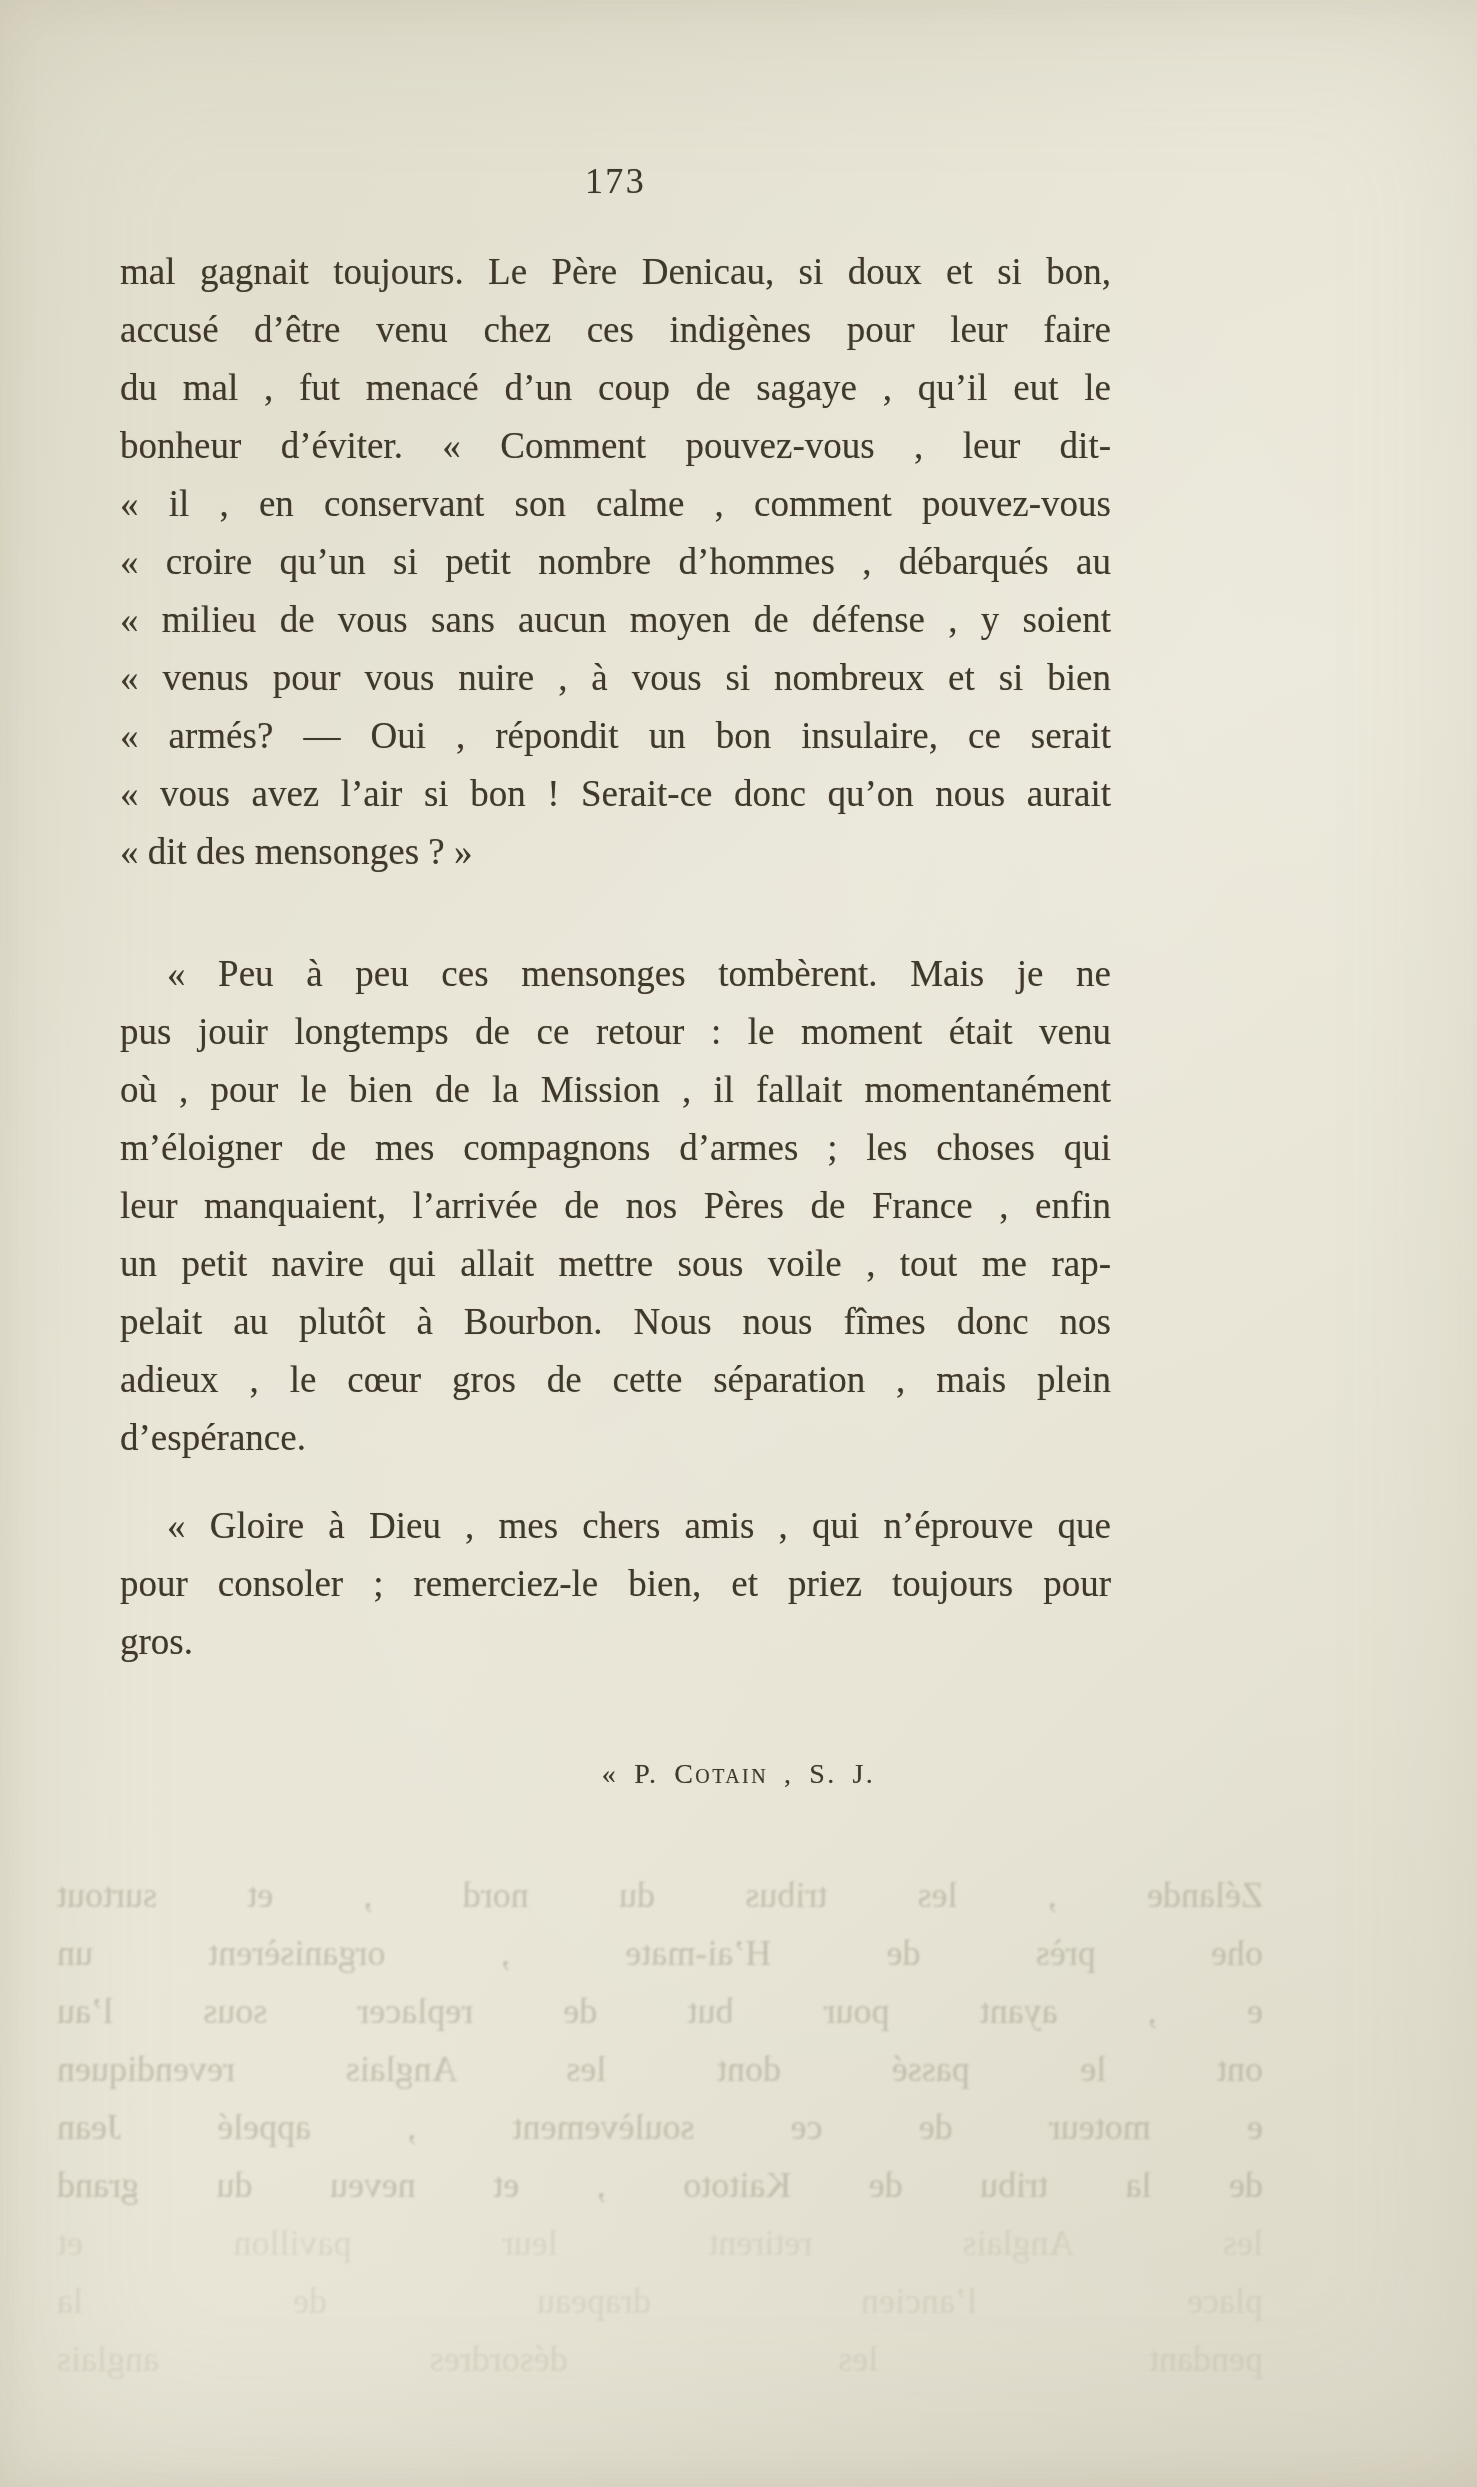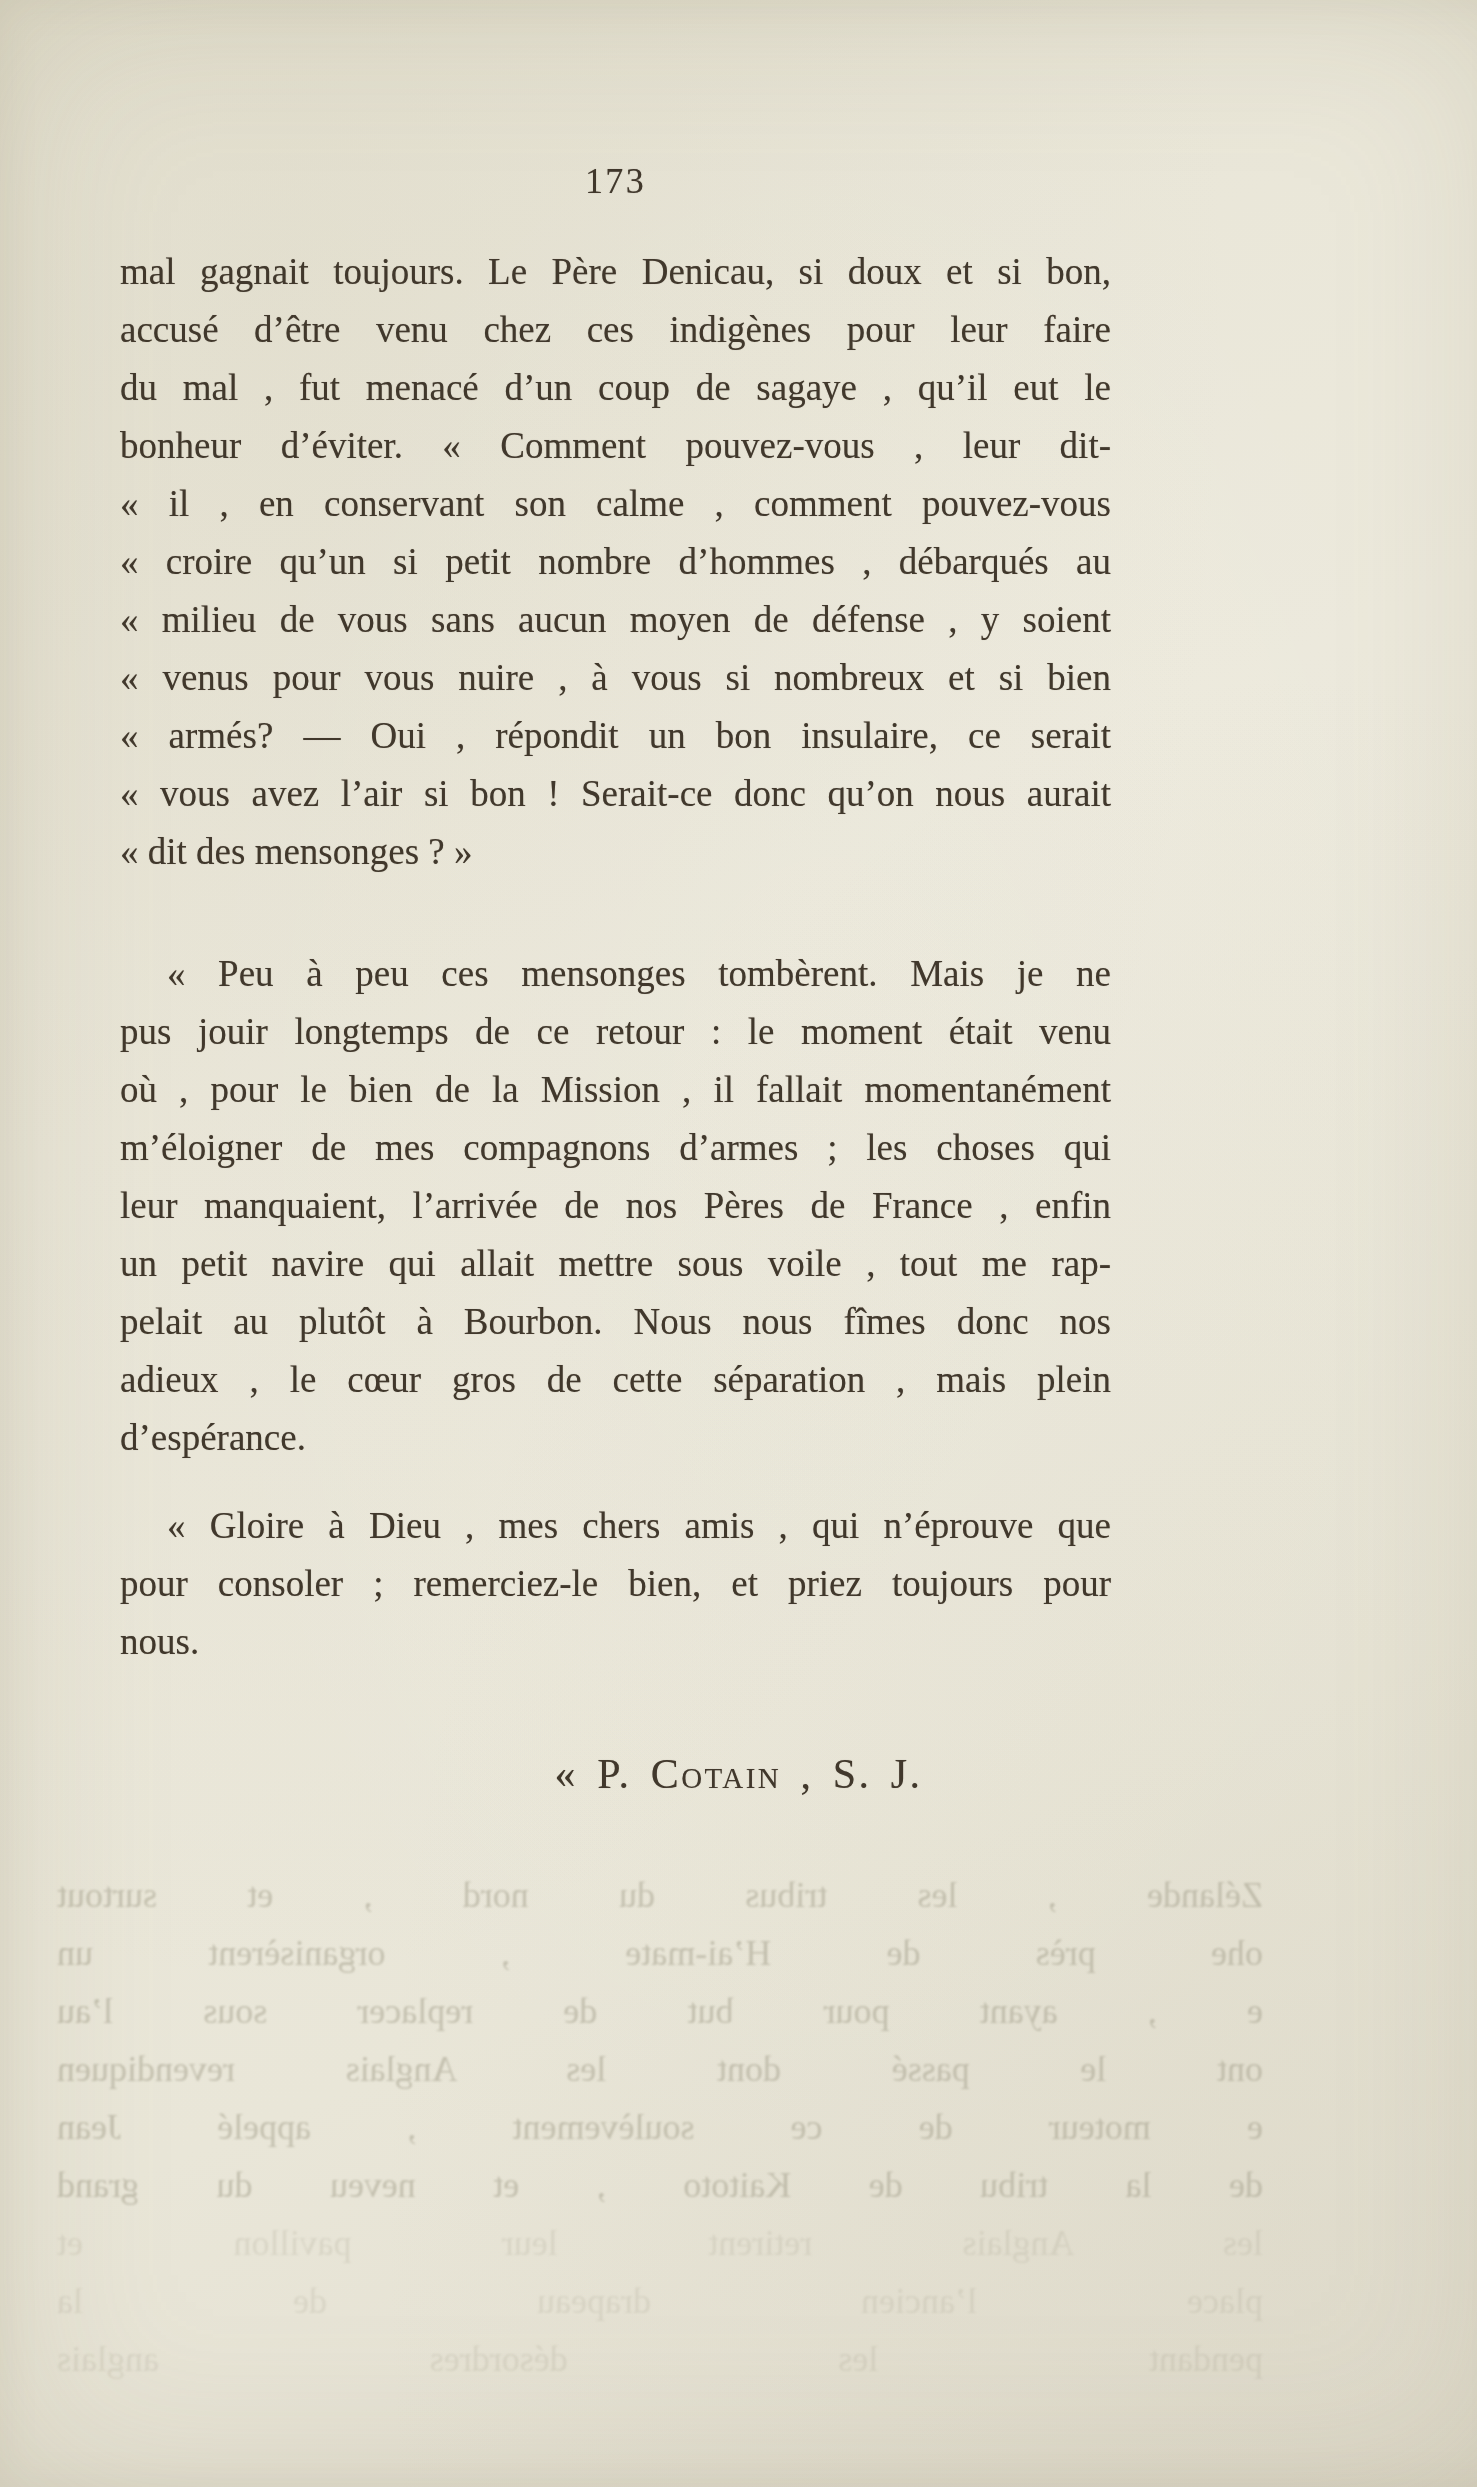--- a/index.html
+++ b/index.html
@@ -48,21 +48,21 @@
     text-align: justify;
     text-align-last: justify;
   }
   .line.last { text-align-last: left; }
   .line.indent { text-indent: 47px; }
   .signature {
     position: absolute;
     top: 1745px; left: 0; width: 1477px; height: 58px;
     line-height: 58px;
     text-align: center;
-    font-size: 42px;
+    font-size: 28px;
     font-variant: small-caps;
     letter-spacing: 2.4px;
     word-spacing: 6.5px;
     text-shadow: 0 0 0.8px rgba(65,56,44,0.4);
   }
   .ghost {
     position: absolute;
     top: 1866px; left: 57px; width: 1206px;
     transform: scaleX(-1);
     color: #a29e8a;
@@ -107,21 +107,21 @@
     <div class="line">leur manquaient, l’arrivée de nos Pères de France , enfin</div>
     <div class="line">un petit navire qui allait mettre sous voile , tout me rap-</div>
     <div class="line">pelait au plutôt à Bourbon. Nous nous fîmes donc nos</div>
     <div class="line">adieux , le cœur gros de cette séparation , mais plein</div>
     <div class="line last">d’espérance.</div>
   </div>
 
   <div class="para p3">
     <div class="line indent">« Gloire à Dieu , mes chers amis , qui n’éprouve que</div>
     <div class="line">pour consoler ; remerciez-le bien, et priez toujours pour</div>
-    <div class="line last">nous.</div>
+    <div class="line last">gros.</div>
   </div>
 
   <div class="signature">« P. Cotain , S. J.</div>
 
   <div class="ghost">
     <div class="gline">Zélande , les tribus du nord , et surtout</div>
     <div class="gline">ohe près de H’ai-mate , organisèrent un</div>
     <div class="gline">e , ayant pour but de replacer sous l’au</div>
     <div class="gline">ont le passé dont les Anglais revendiquen</div>
     <div class="gline">e moteur de ce soulèvement , appelé Jean</div>

